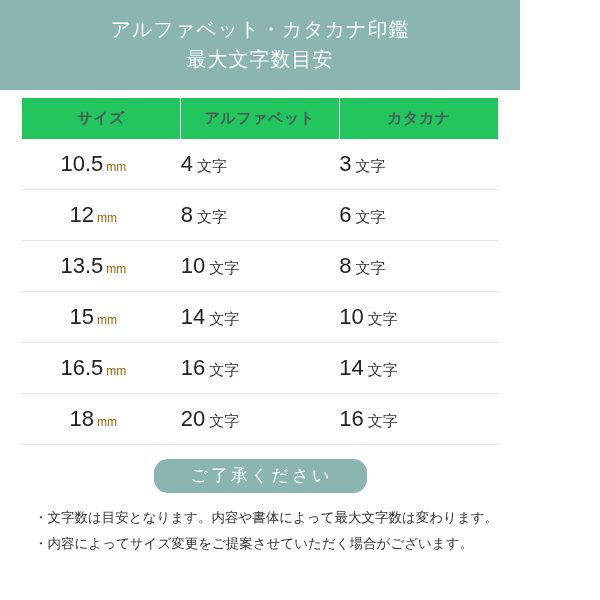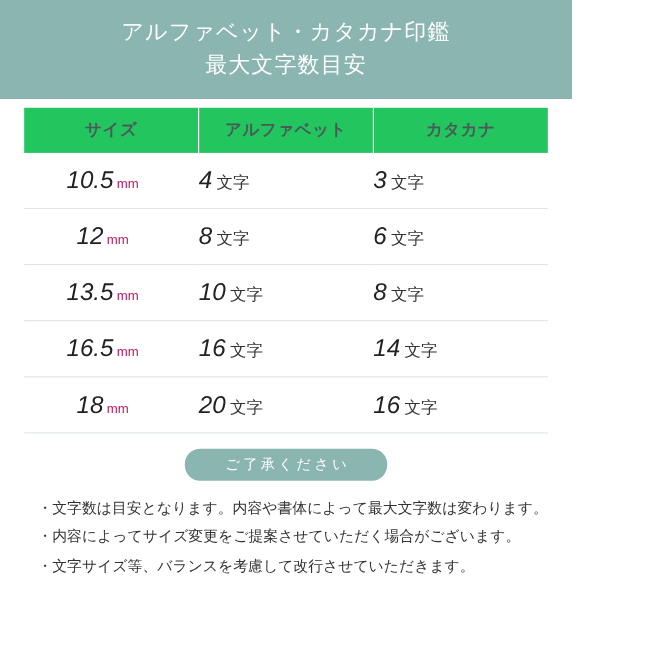--- a/index.html
+++ b/index.html
@@ -76,42 +76,41 @@
     text-align: center;
     padding-right: 16px !important;
   }
   .cell-center {
     text-align: left;
   }
   .num {
     font-size: 22px;
     color: #222222;
     font-weight: 400;
-    font-style: italic;
   }
   .unit {
     font-size: 12px;
-    color: #be185d;
+    color: #a16207;
     margin-left: 3px;
   }
   .unit-char {
     font-size: 15px;
     color: #333333;
     margin-left: 4px;
   }
   
   .notice-wrap {
     text-align: center;
     margin-top: 14px;
   }
   .notice-title {
     display: inline-block;
     background: #8ab5b1;
     color: #ffffff;
-    font-size: 13px;
+    font-size: 17px;
     letter-spacing: 3px;
     padding: 5px 34px 6px 37px;
     border-radius: 14px;
   }
   .notes {
     padding: 12px 18px 0 34px;
     box-sizing: border-box;
   }
   .note-item {
     font-size: 13.5px;
@@ -168,20 +167,31 @@
           </td>
           <td class="cell-center">
             <span class="num">10</span><span class="unit-char">文字</span>
           </td>
           <td class="cell-center">
             <span class="num">8</span><span class="unit-char">文字</span>
           </td>
         </tr>
         <tr class="row">
           <td class="cell-size">
+            <span class="num">15</span><span class="unit">mm</span>
+          </td>
+          <td class="cell-center">
+            <span class="num">14</span><span class="unit-char">文字</span>
+          </td>
+          <td class="cell-center">
+            <span class="num">10</span><span class="unit-char">文字</span>
+          </td>
+        </tr>
+        <tr class="row">
+          <td class="cell-size">
             <span class="num">16.5</span><span class="unit">mm</span>
           </td>
           <td class="cell-center">
             <span class="num">16</span><span class="unit-char">文字</span>
           </td>
           <td class="cell-center">
             <span class="num">14</span><span class="unit-char">文字</span>
           </td>
         </tr>
         <tr class="row">
@@ -199,16 +209,15 @@
     </table>
   </div>
 
   <div class="notice-wrap">
     <span class="notice-title">ご了承ください</span>
   </div>
 
   <div class="notes">
     <div class="note-item">・文字数は目安となります。内容や書体によって最大文字数は変わります。</div>
     <div class="note-item">・内容によってサイズ変更をご提案させていただく場合がございます。</div>
-    <div class="note-item">・文字サイズ等、バランスを考慮して改行させていただきます。</div>
   </div>
 
 </div>
 
 </body></html>

